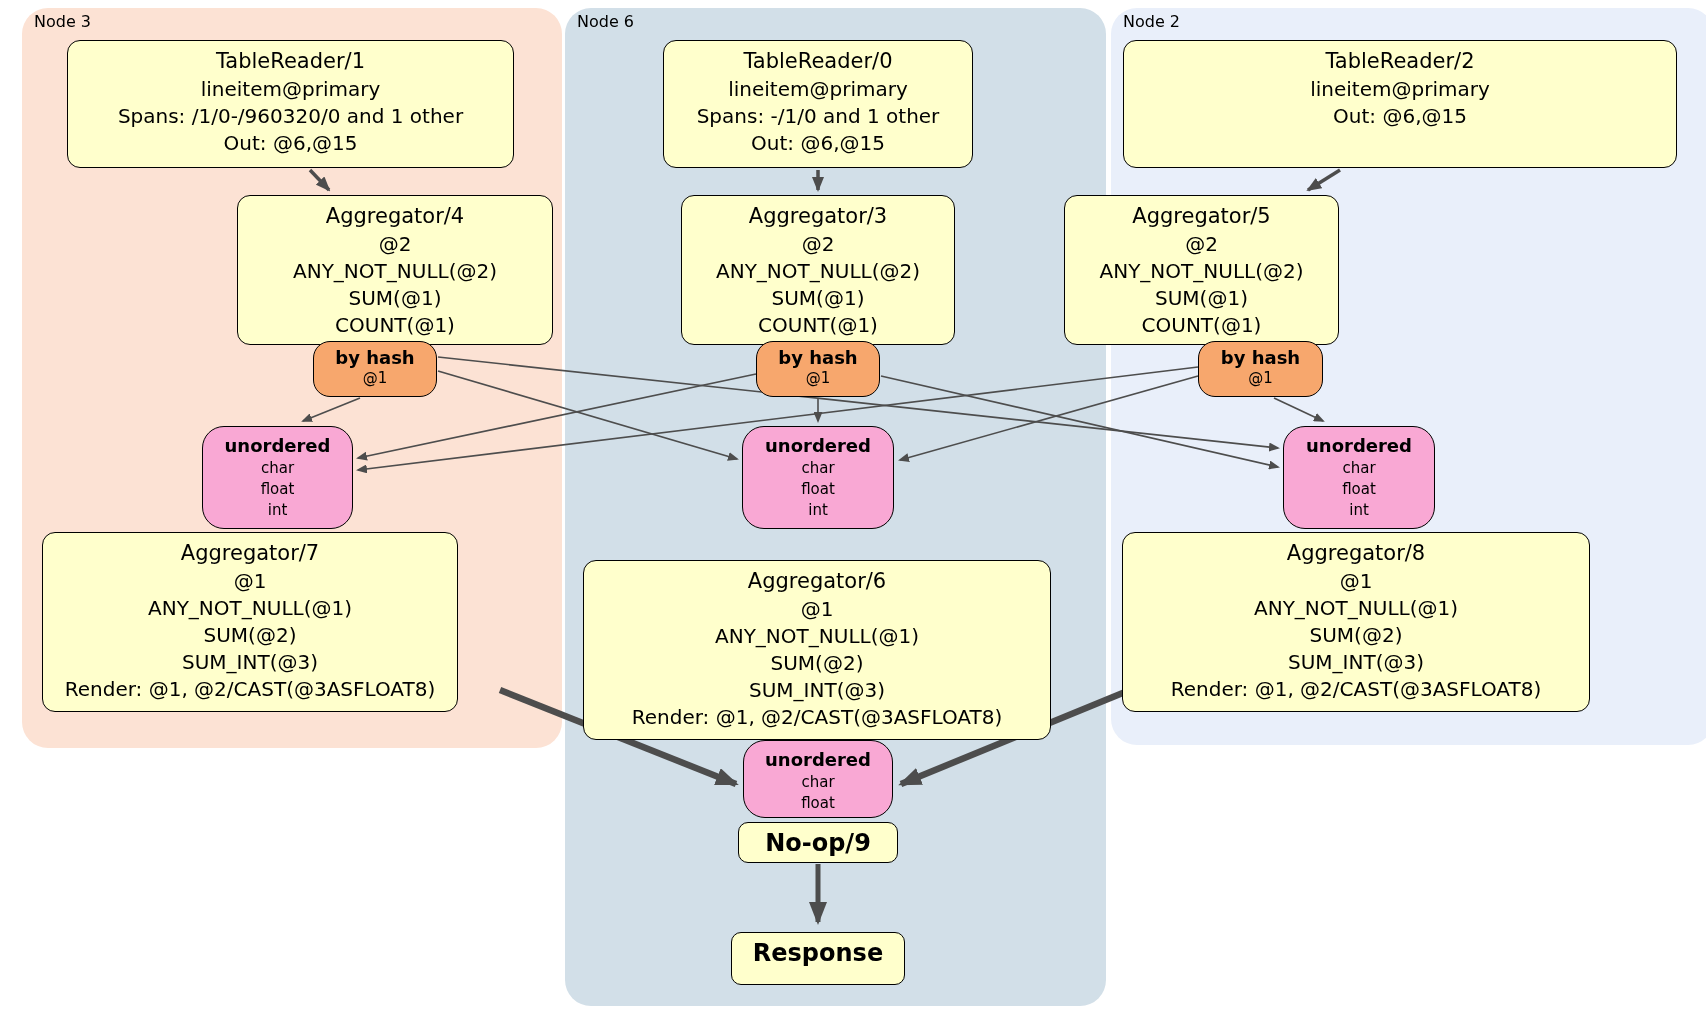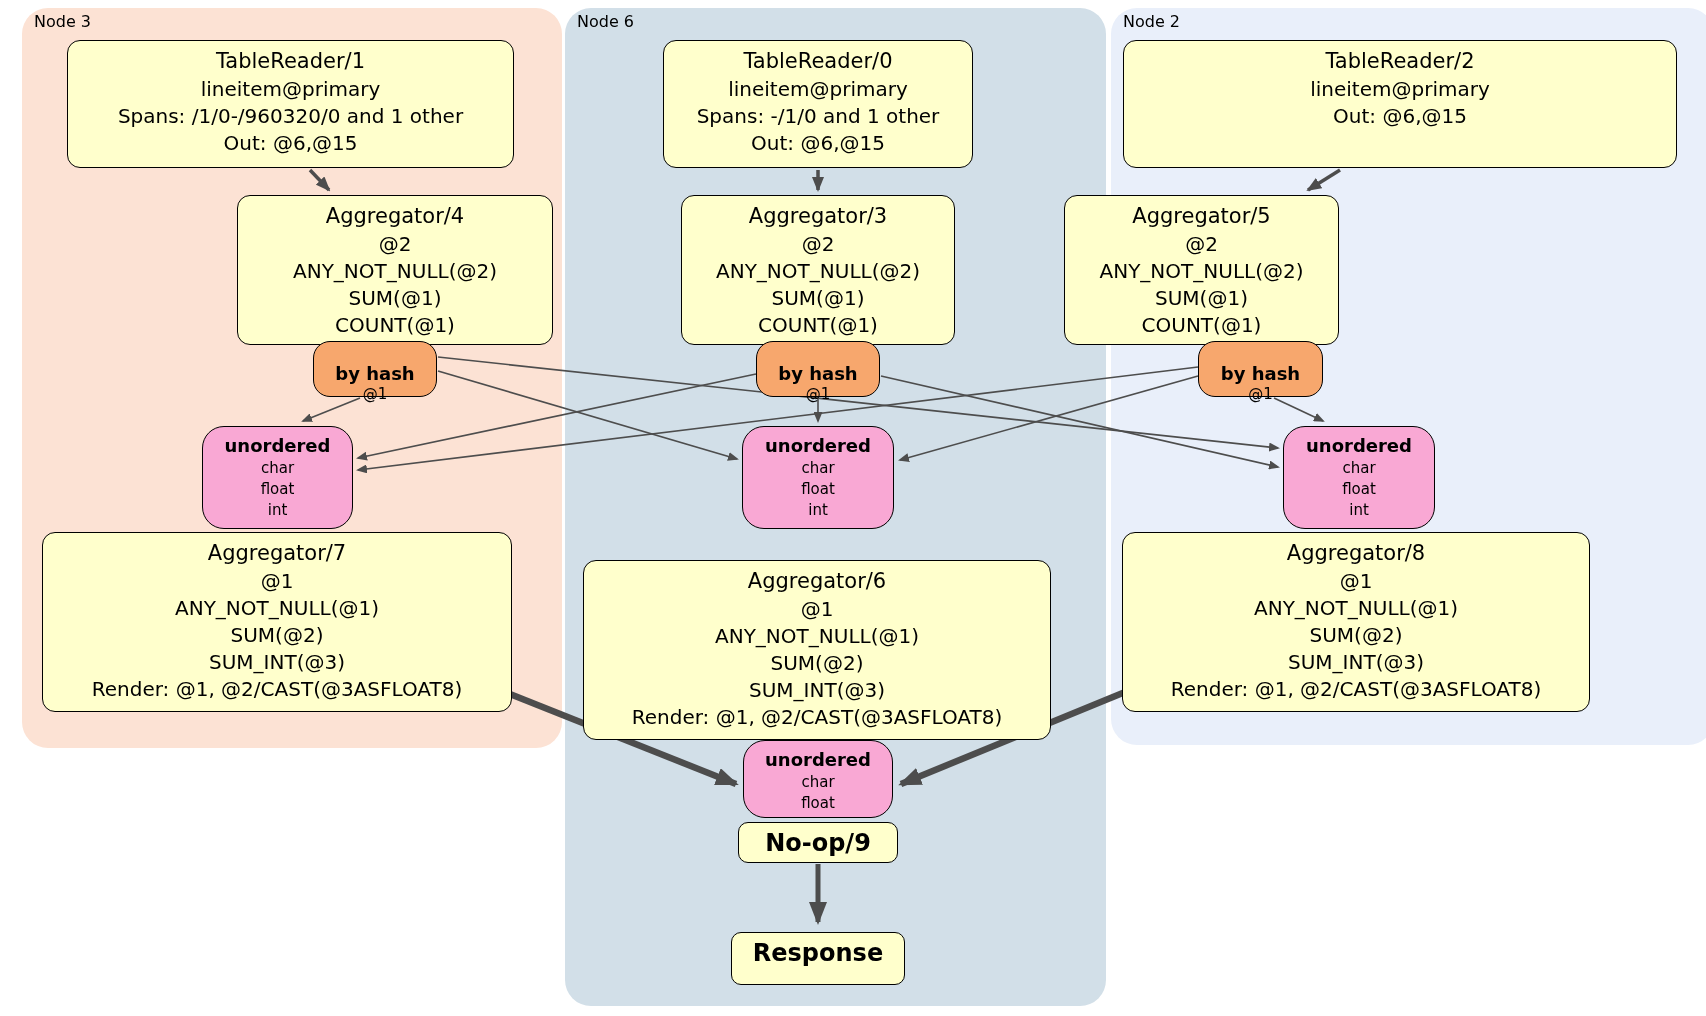--- a/index.html
+++ b/index.html
@@ -22,21 +22,21 @@
 
   .proc{
     position:absolute;background:#ffffcc;border:1.6px solid #000;border-radius:13px;
     text-align:center;z-index:3;box-sizing:border-box;padding-top:6px;overflow:hidden;
   }
   .proc-title{font-weight:normal;font-size:21px;line-height:29px;white-space:nowrap;}
   .proc-line{font-size:20px;line-height:27px;white-space:nowrap;}
 
   .router{
     position:absolute;background:#f7a76d;border:1.6px solid #000;border-radius:17px;
-    text-align:center;z-index:4;box-sizing:border-box;padding-top:21px;
+    text-align:center;z-index:4;box-sizing:border-box;padding-top:5px;
   }
   .router-title{font-weight:bold;font-size:18px;line-height:22px;}
   .router-detail{font-size:15px;line-height:18px;}
 
   .sync{
     position:absolute;background:#f9a8d4;border:1.6px solid #000;border-radius:22px;
     text-align:center;z-index:4;box-sizing:border-box;padding-top:7px;
   }
   .sync-title{font-weight:bold;font-size:18px;line-height:24px;}
   .sync-type{font-size:15px;line-height:21px;}
@@ -47,21 +47,21 @@
   }
   .mini .mini-title{font-weight:bold;font-size:24px;line-height:40px;white-space:nowrap;}
 
   
   .tr1{left:67px;top:40px;width:447px;height:128px;}
   .tr0{left:663px;top:40px;width:310px;height:128px;}
   .tr2{left:1123px;top:40px;width:554px;height:128px;}
   .agg4{left:237px;top:195px;width:316px;height:150px;}
   .agg3{left:681px;top:195px;width:274px;height:150px;}
   .agg5{left:1064px;top:195px;width:275px;height:150px;}
-  .agg7{left:42px;top:532px;width:470px;height:180px;}
+  .agg7{left:42px;top:532px;width:416px;height:180px;}
   .agg6{left:583px;top:532px;width:468px;height:180px;margin-top:28px;}
   .agg8{left:1122px;top:532px;width:468px;height:180px;}
   .router3{left:313px;top:341px;width:124px;height:56px;}
   .router1{left:756px;top:341px;width:124px;height:56px;}
   .router2{left:1198px;top:341px;width:125px;height:56px;}
   .sync3{left:202px;top:426px;width:151px;height:103px;}
   .sync1{left:742px;top:426px;width:152px;height:103px;}
   .sync2{left:1283px;top:426px;width:152px;height:103px;}
   .syncF{left:743px;top:740px;width:150px;height:78px;}
   .noop{left:738px;top:822px;width:160px;height:41px;}

